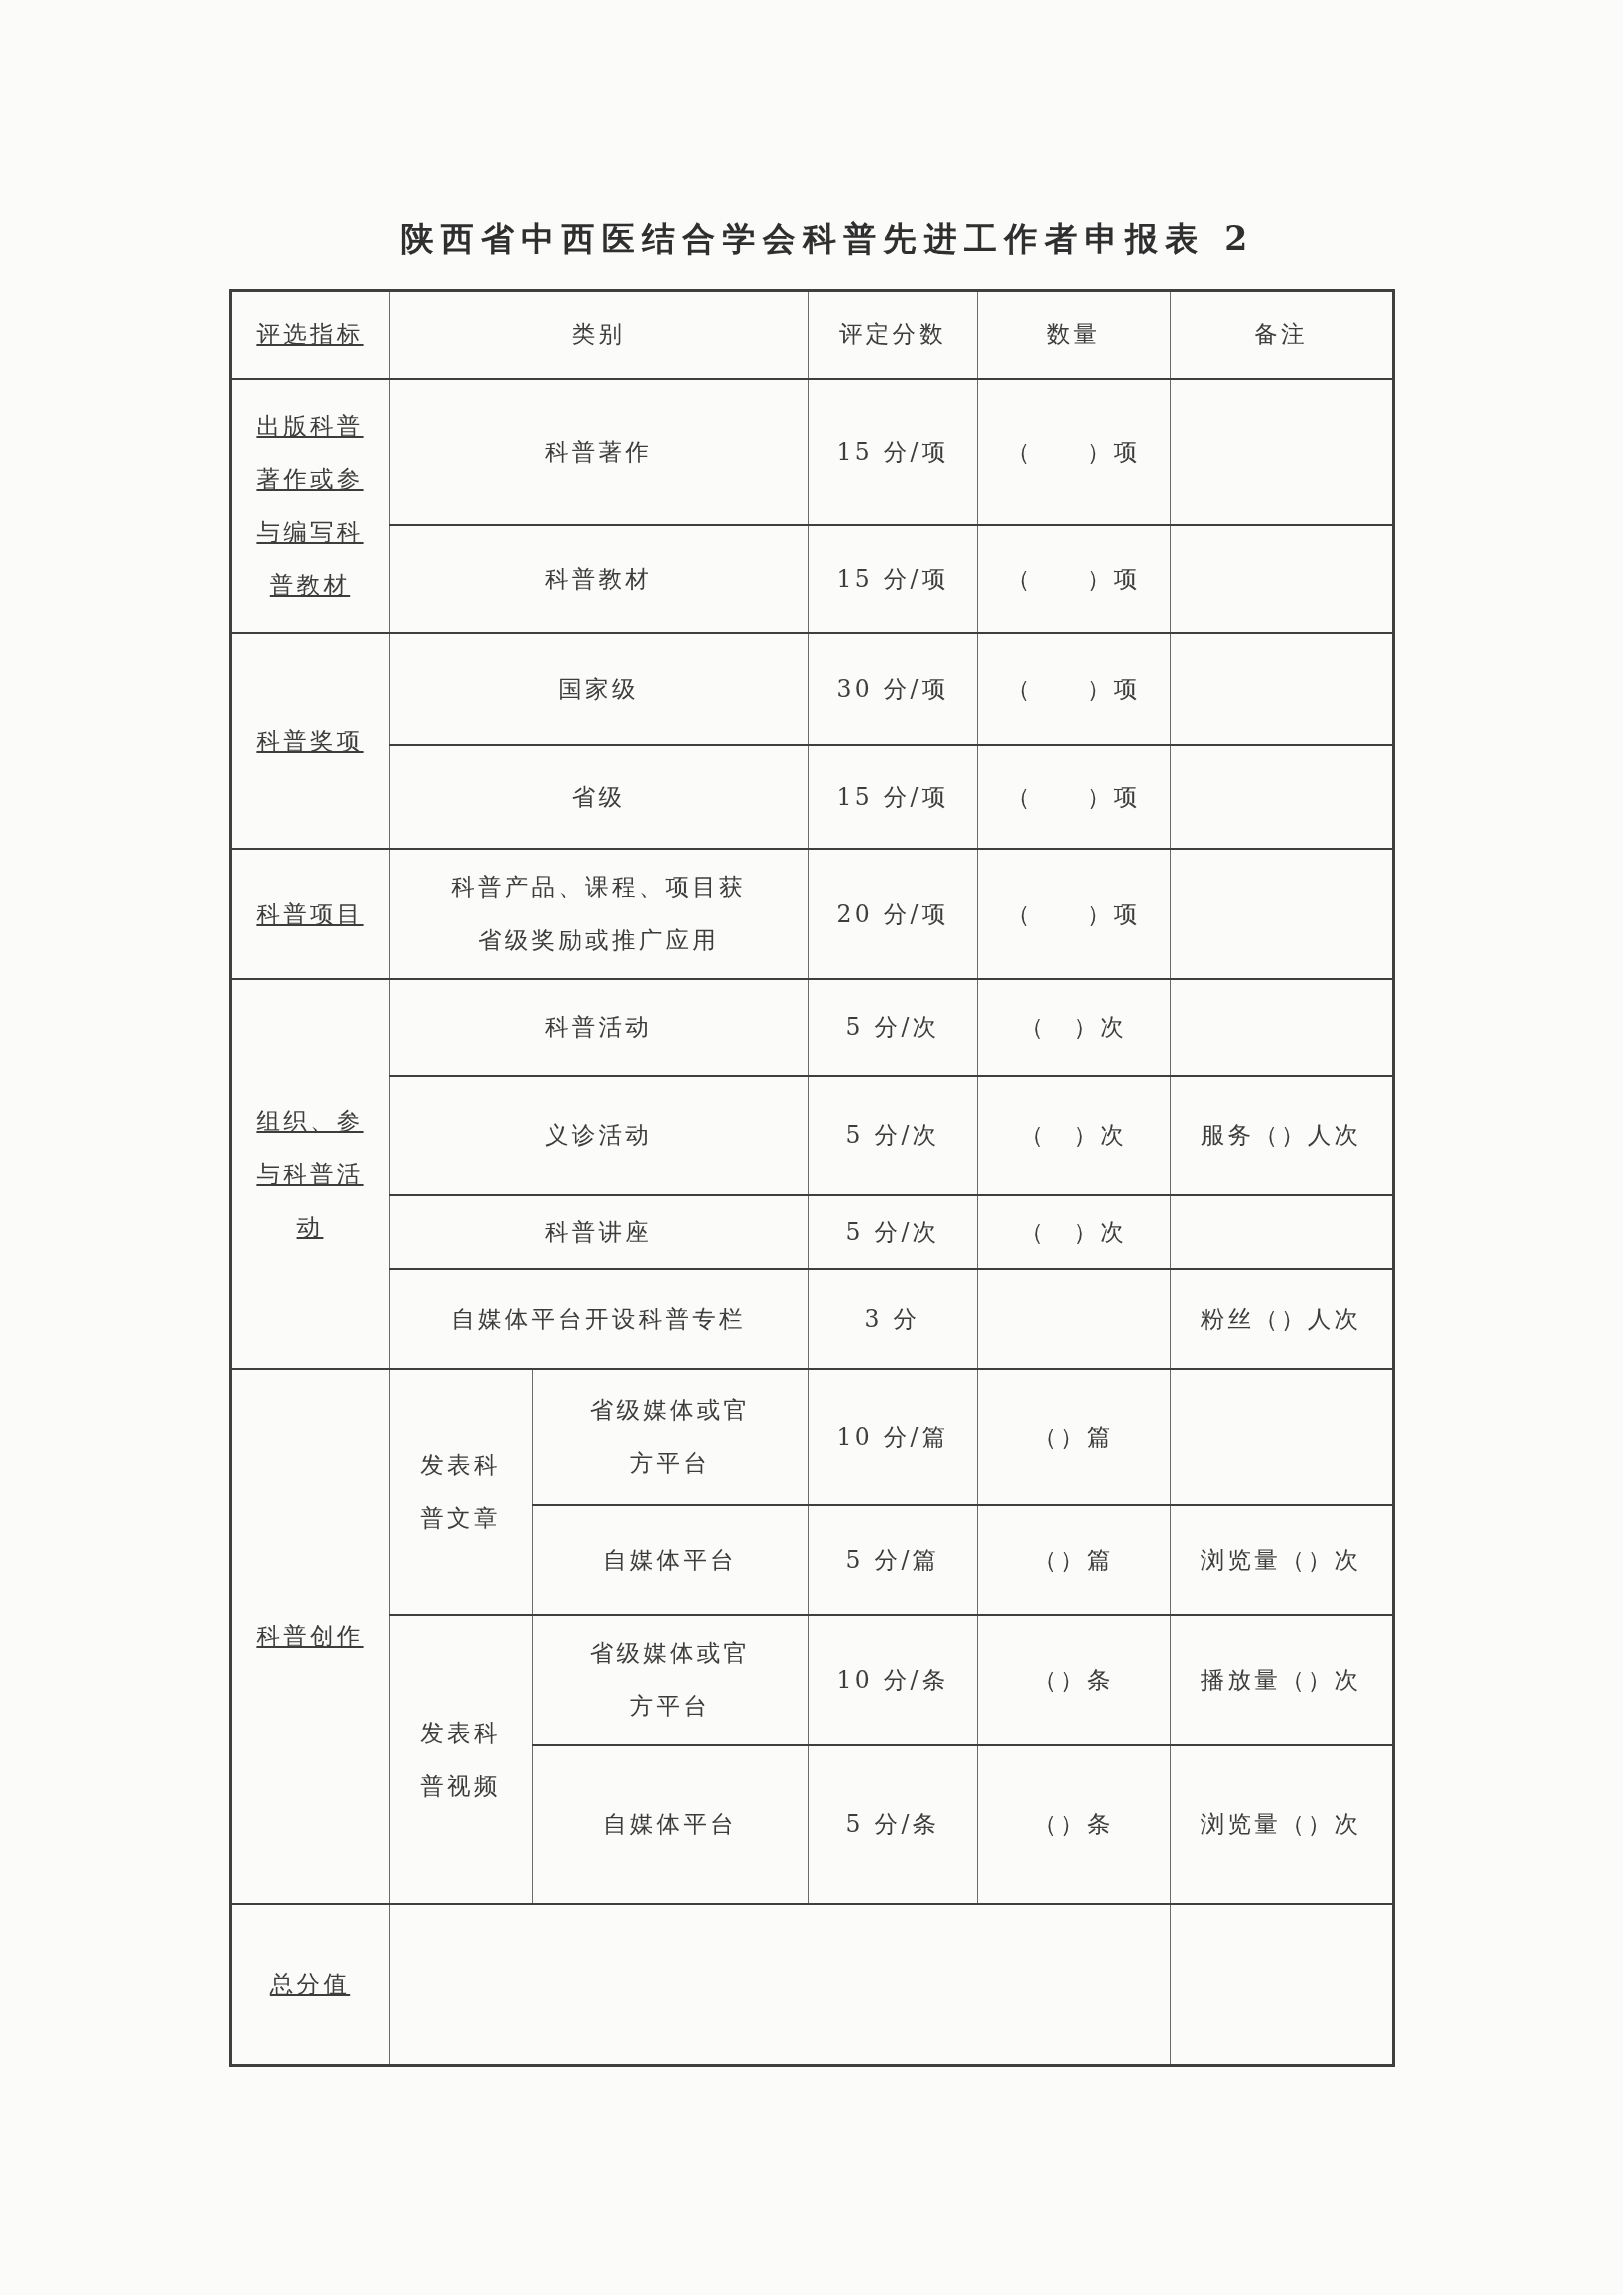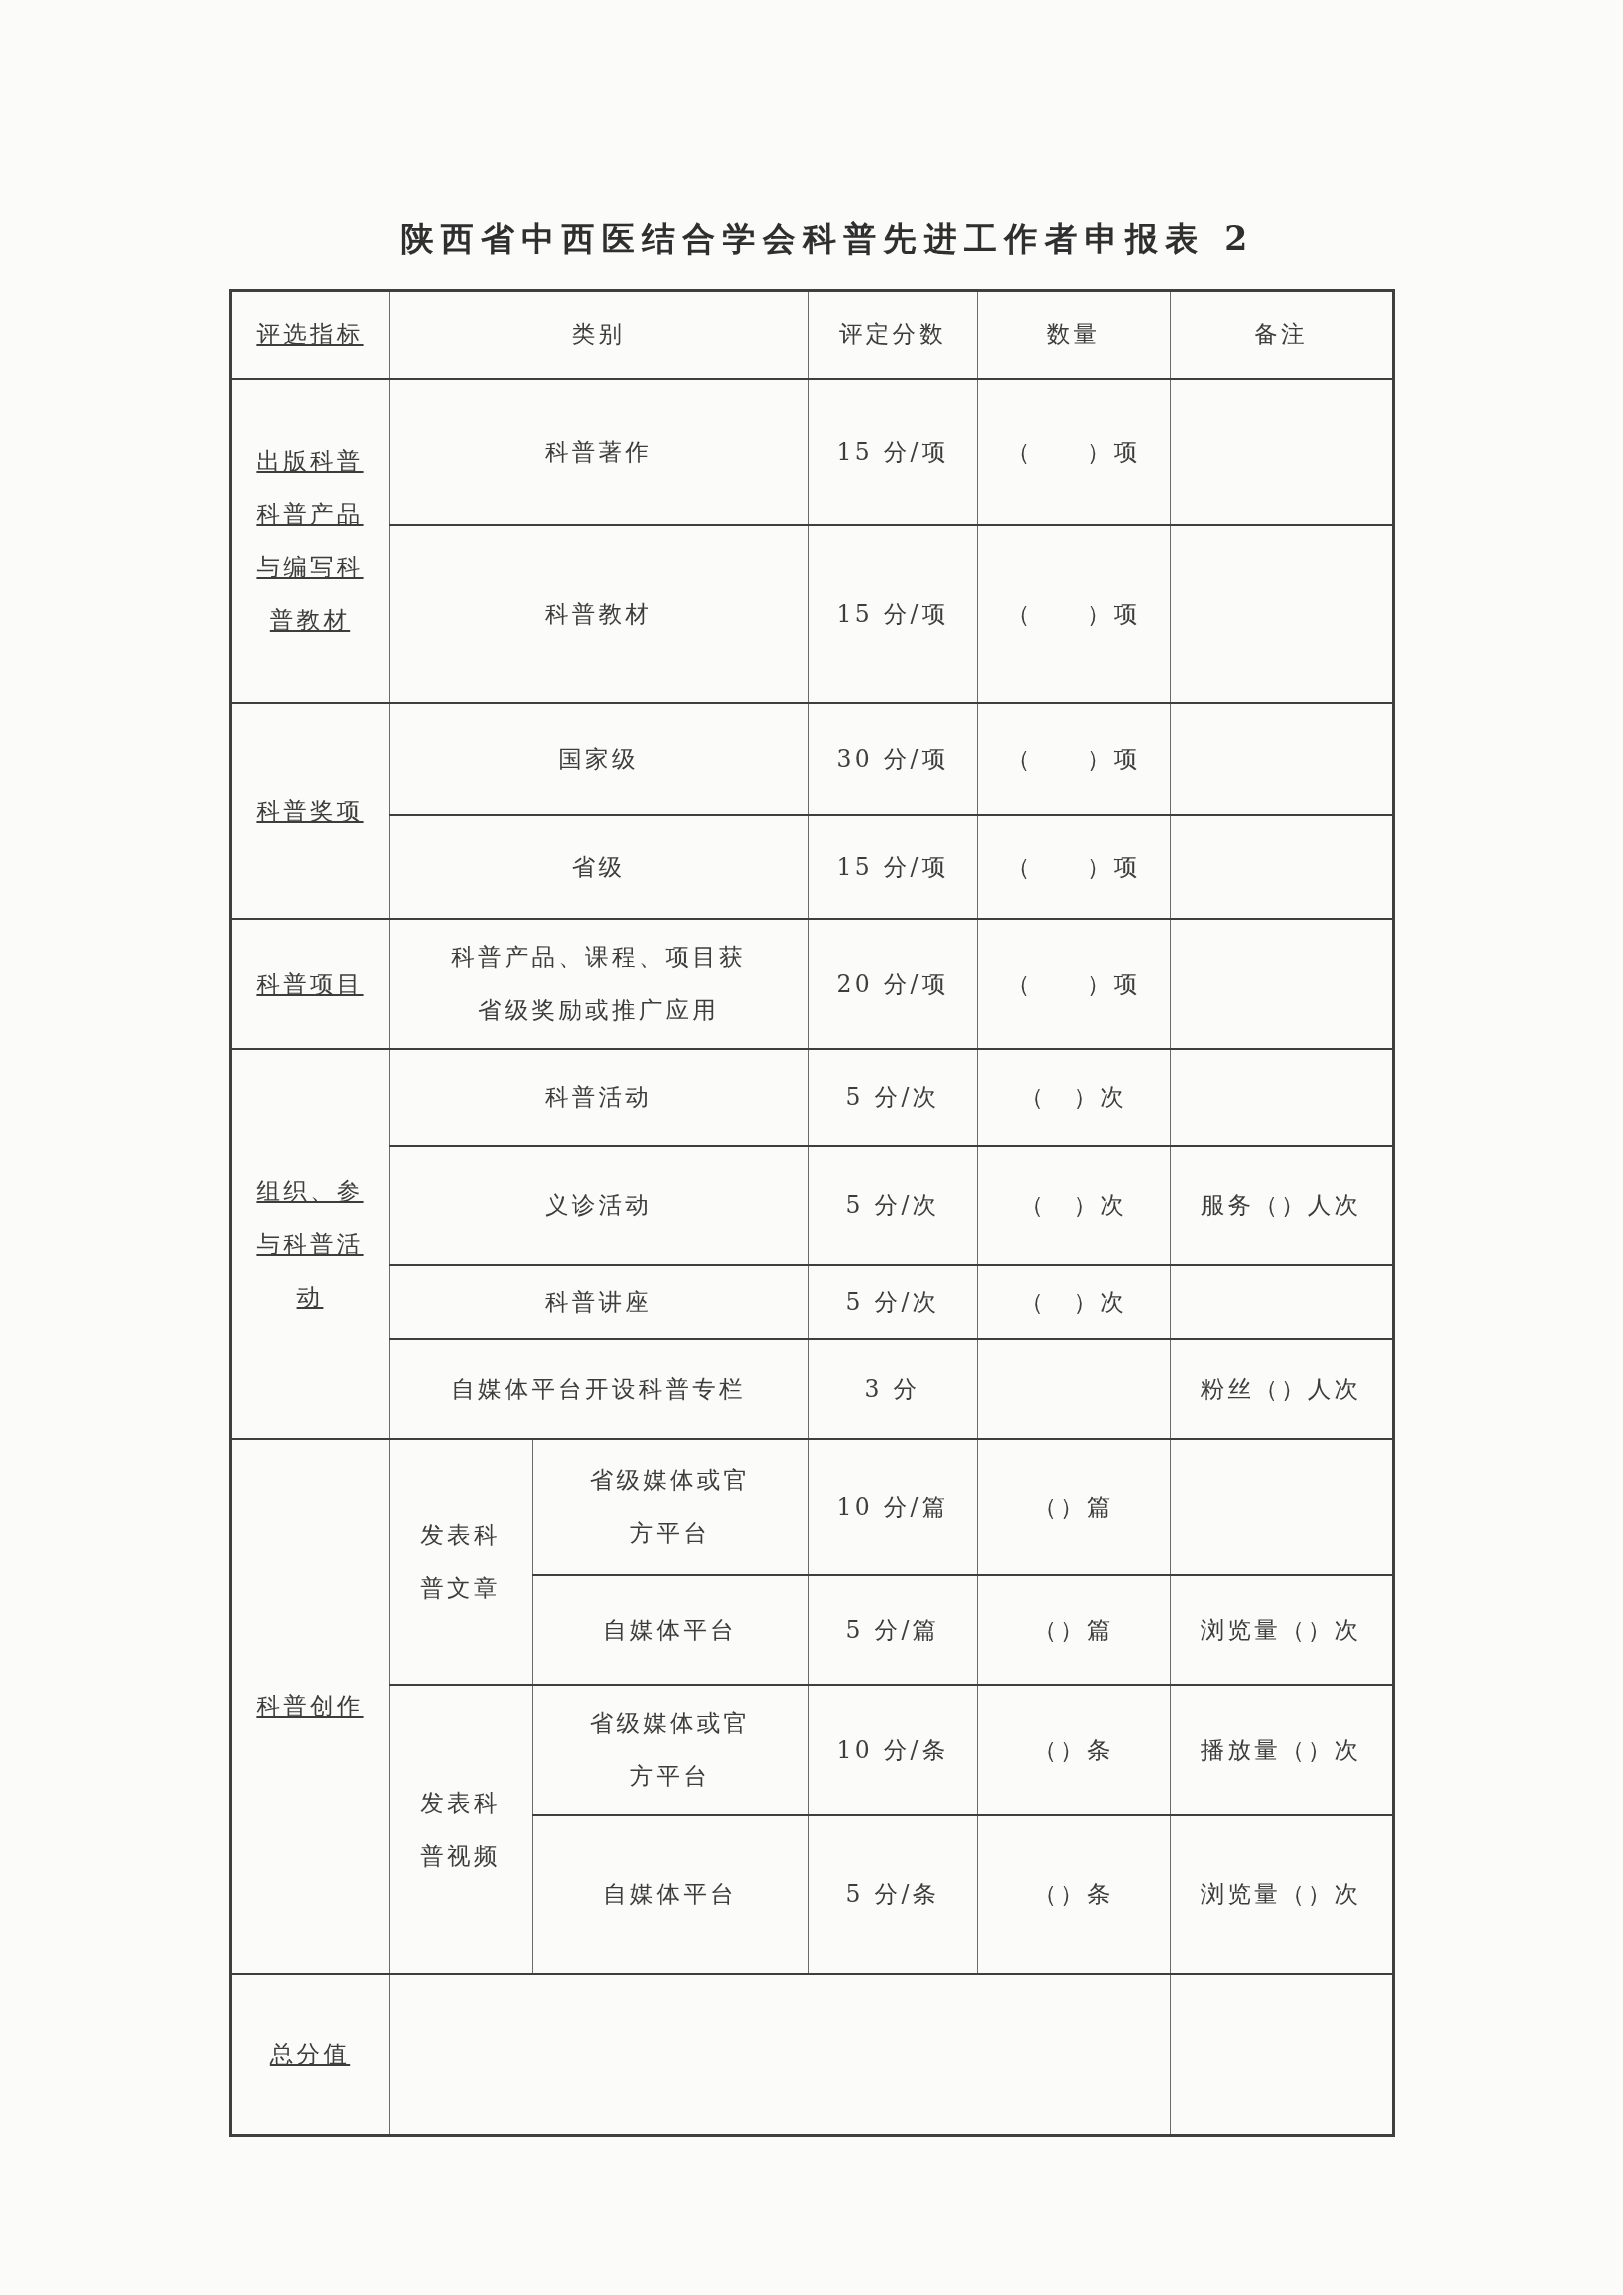--- a/index.html
+++ b/index.html
@@ -69,30 +69,30 @@
     <tr class="r-header" style="height:89px">
       <td class="col1">评选指标</td>
       <td colspan="2">类别</td>
       <td>评定分数</td>
       <td>数量</td>
       <td>备注</td>
     </tr>
 
     <tr style="height:146px">
       <td class="col1" rowspan="2">出版科普
-科普产品
+著作或参
 与编写科
 普教材</td>
       <td colspan="2">科普著作</td>
       <td>15 分/项</td>
       <td>（　　）项</td>
       <td></td>
     </tr>
 
-    <tr style="height:178px">
+    <tr style="height:108px">
       <td colspan="2">科普教材</td>
       <td>15 分/项</td>
       <td>（　　）项</td>
       <td></td>
     </tr>
 
     <tr style="height:112px">
       <td class="col1" rowspan="2">科普奖项</td>
       <td colspan="2">国家级</td>
       <td>30 分/项</td>

